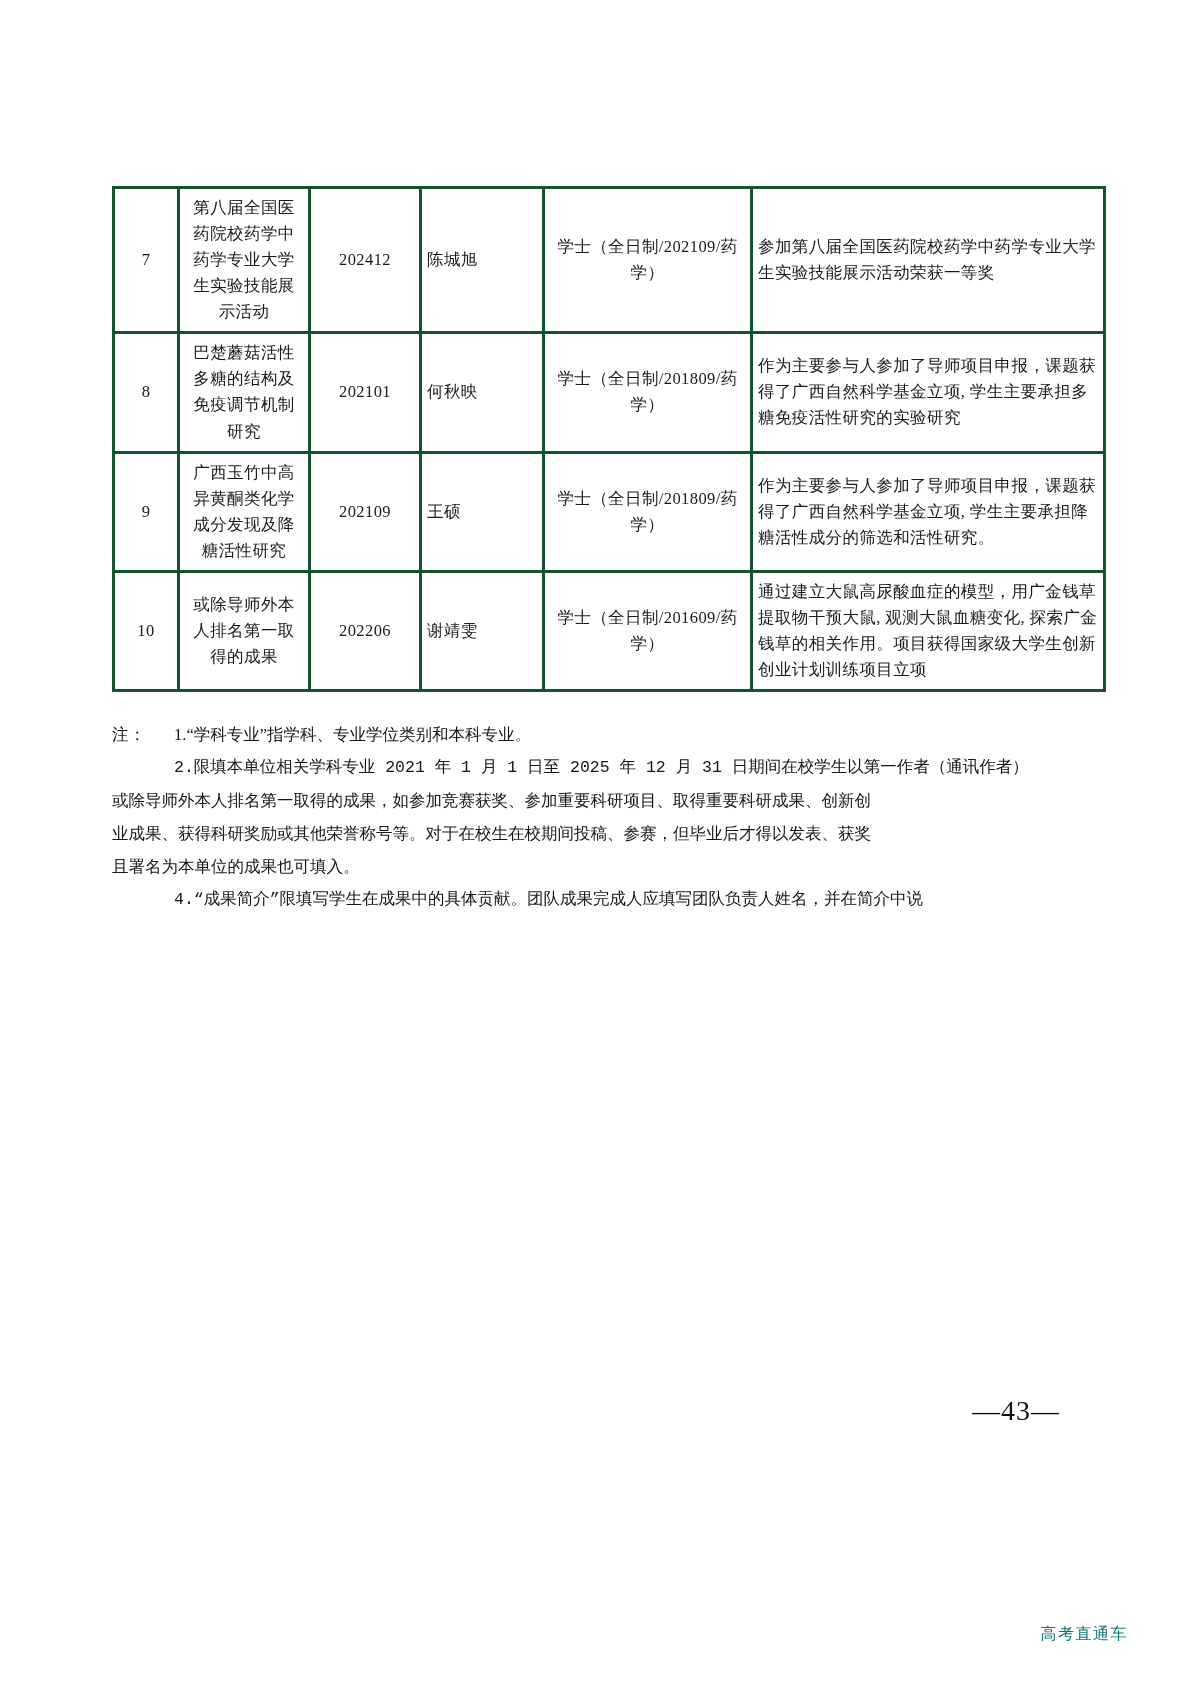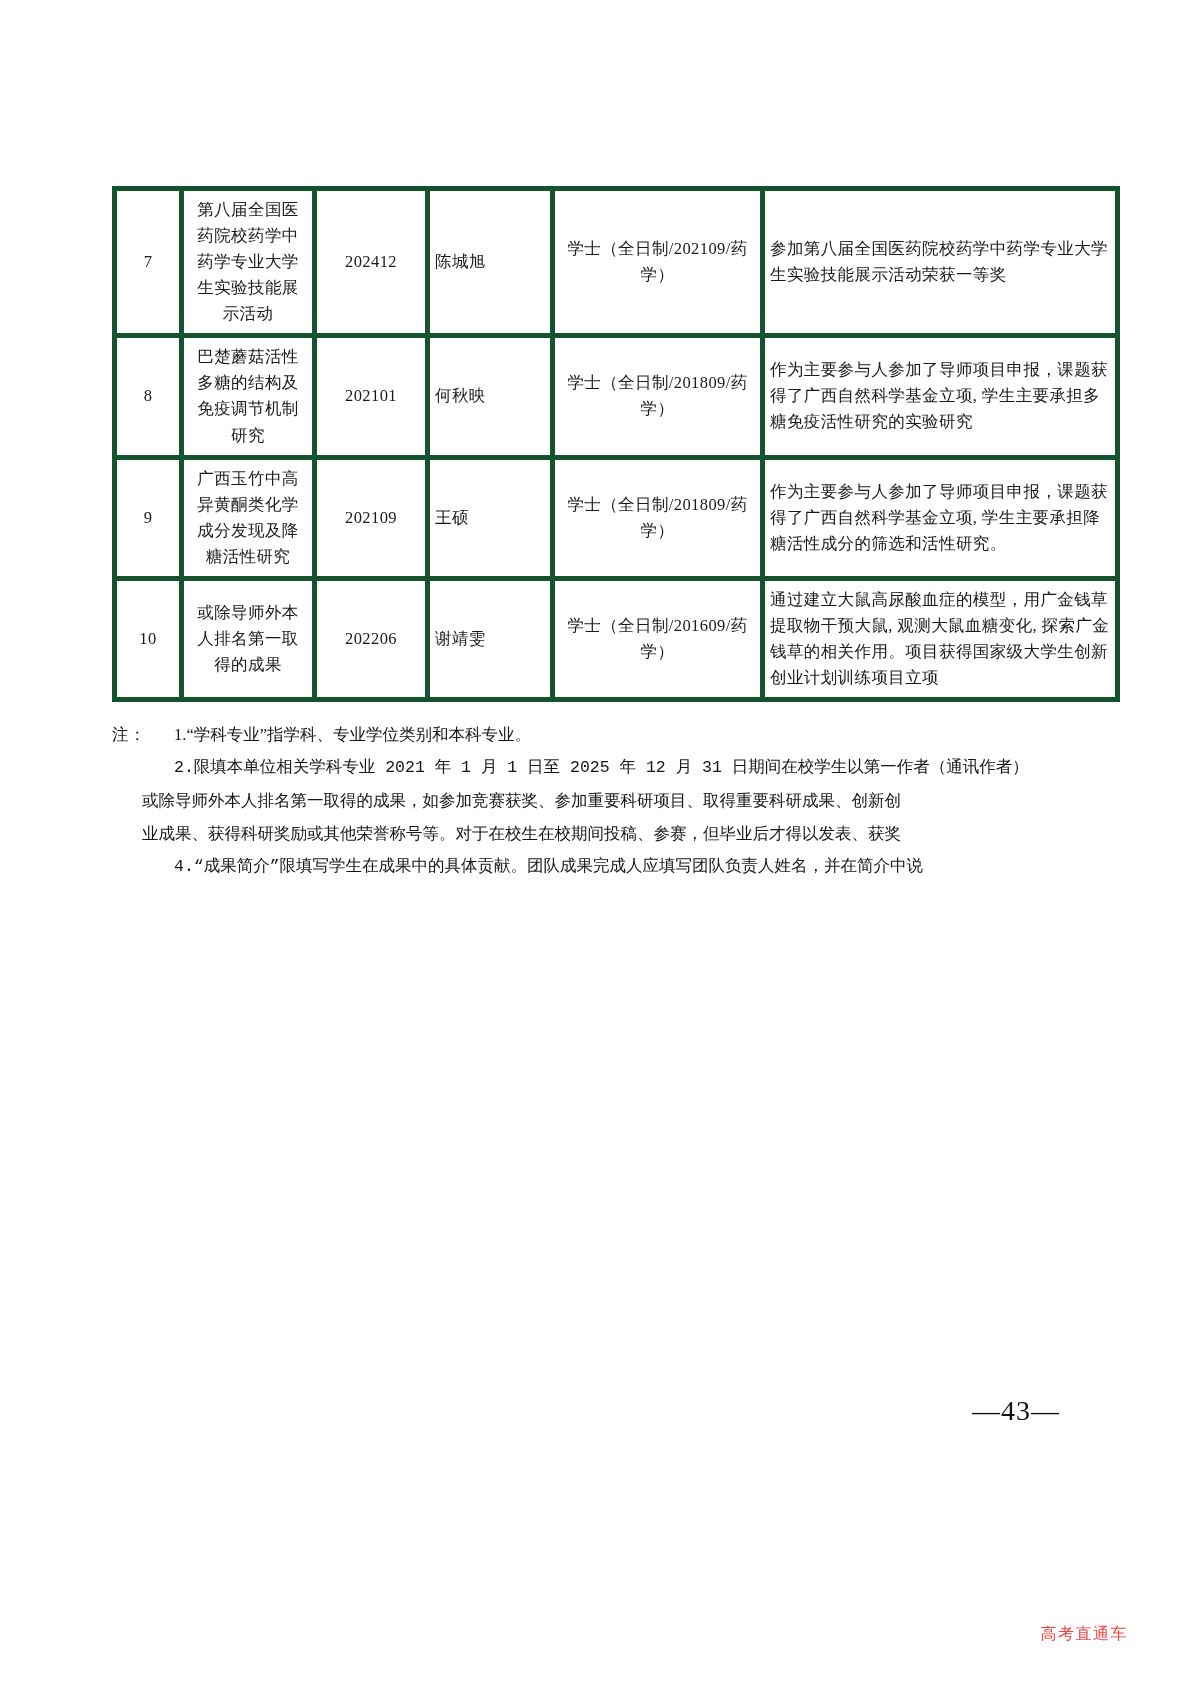--- a/index.html
+++ b/index.html
@@ -31,21 +31,21 @@
   table.results {
     border-collapse: collapse;
     width: 920px;
     table-layout: fixed;
     border-top: 2.5px solid #111;
     border-bottom: 2.5px solid #111;
     border-left: 2.5px solid #111;
     border-right: 2.5px solid #111;
   }
   table.results td {
-    border: 5px solid #14532d;
+    border: 3px solid #14532d;
     vertical-align: middle;
     padding: 6px 5px;
     font-size: 16.5px;
     line-height: 1.58;
     letter-spacing: 0.4px;
   }
   td.c-no {
     width: 52px;
     text-align: center;
     font-size: 17px;
@@ -100,42 +100,41 @@
     letter-spacing: 0.5px;
   }
   .note-body {
     flex: 1 1 auto;
   }
   .note-indent {
     margin-left: 62px;
     font-family: Liberation Mono, monospace;
   }
   .note-cont {
-    margin-left: 30px;
   }
 
   
   .page-number {
     position: absolute;
     left: 0;
     top: 1395px;
     width: 1060px;
     text-align: right;
     font-size: 28px;
     letter-spacing: 1px;
     color: #111;
   }
 
   
   .footer-brand {
     position: absolute;
     right: 62px;
     bottom: 38px;
     font-size: 16px;
-    color: #ef4444;
+    color: #0f766e;
     letter-spacing: 1.5px;
     font-family: "Liberation Sans", sans-serif;
   }
 </style>
 </head>
 <body>
 
 <div class="page">
 
   <div class="table-wrap">
@@ -178,20 +177,21 @@
   </div>
 
   <div class="notes">
     <div class="note-row">
       <div class="note-label">注：</div>
       <div class="note-body">1.“学科专业”指学科、专业学位类别和本科专业。</div>
     </div>
     <div class="note-indent">2.限填本单位相关学科专业 2021 年 1 月 1 日至 2025 年 12 月 31 日期间在校学生以第一作者（通讯作者）</div>
     <div class="note-cont">或除导师外本人排名第一取得的成果，如参加竞赛获奖、参加重要科研项目、取得重要科研成果、创新创</div>
     <div class="note-cont">业成果、获得科研奖励或其他荣誉称号等。对于在校生在校期间投稿、参赛，但毕业后才得以发表、获奖</div>
+    <div class="note-cont">且署名为本单位的成果也可填入。</div>
     <div class="note-indent">4.“成果简介”限填写学生在成果中的具体贡献。团队成果完成人应填写团队负责人姓名，并在简介中说</div>
   </div>
 
   <div class="page-number">—43—</div>
 
   <div class="footer-brand">高考直通车</div>
 
 </div>
 
 </body></html>

